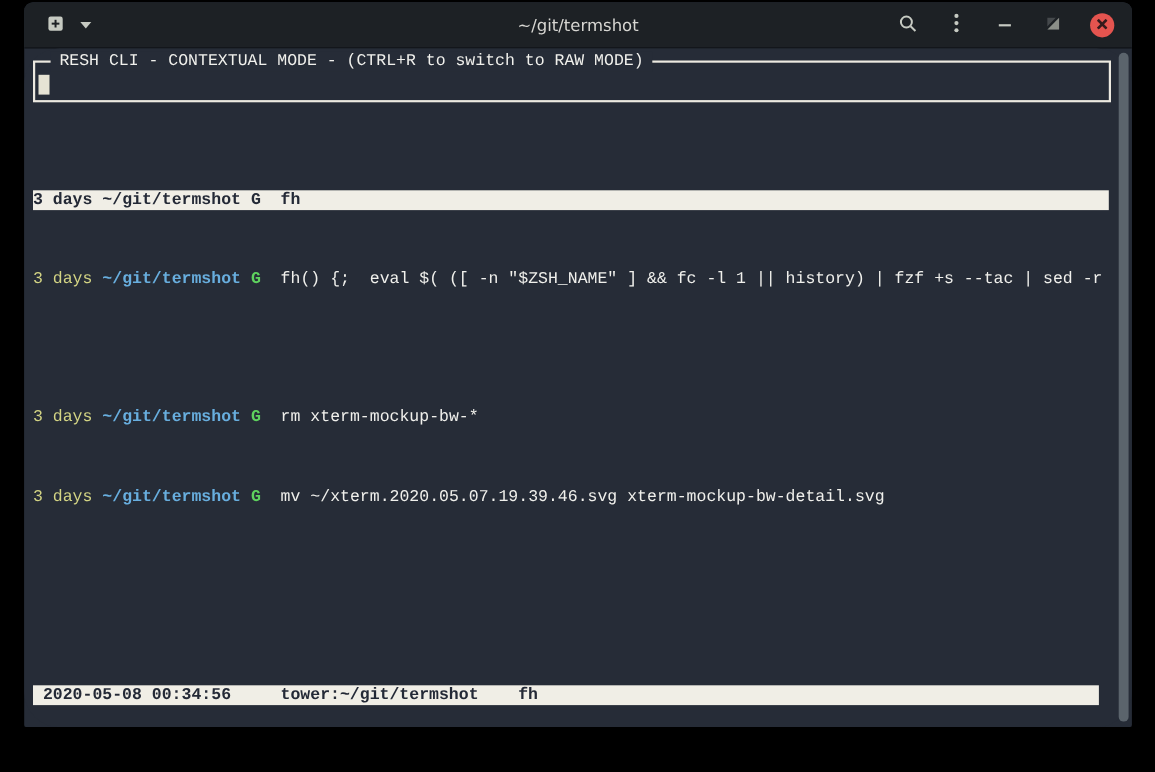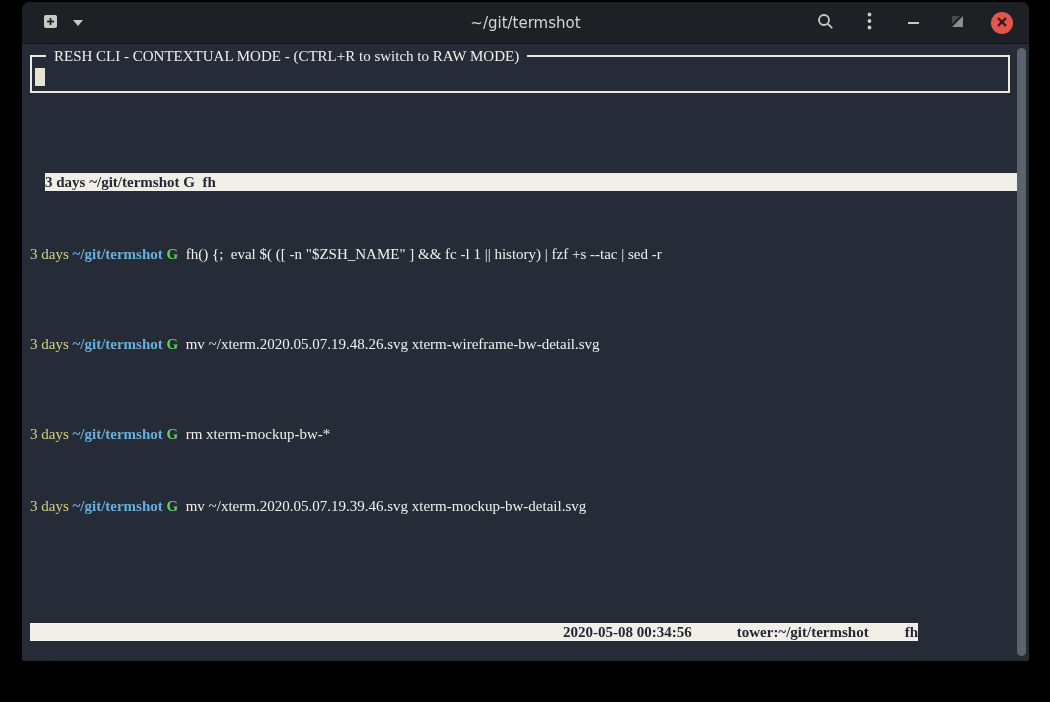--- a/index.html
+++ b/index.html
@@ -48,21 +48,21 @@
   .tb-btn{background:none;border:none;cursor:pointer;display:flex;align-items:center;justify-content:center;width:20px;height:24px;padding:0;}
   .min-bar{width:11px;height:2px;background:var(--icon-grey);}
   .close-btn{
     width:22px;height:22px;border-radius:50%;background:var(--close-red);
     border:none;cursor:pointer;display:flex;align-items:center;justify-content:center;padding:0;
   }
   .caret-down{width:0;height:0;border-left:5px solid transparent;border-right:5px solid transparent;border-top:6px solid var(--icon-grey);}
   
   .terminal{
     position:relative;height:617px;background:var(--term-bg);
-    font-family:Liberation Serif, serif;
+    font-family:Liberation Mono, monospace;
     font-size:15px;line-height:18px;color:var(--term-fg);
     white-space:pre;
     border-radius:32px;
   }
   .search-panel{
     position:absolute;left:8px;top:11px;width:980px;height:38px;
     border:2px solid var(--box-border);
   }
   .panel-title{
     position:absolute;left:14px;top:-10px;height:18px;
@@ -75,25 +75,25 @@
   .table-header{
     position:absolute;left:8px;top:57px;width:978px;height:18px;
     border-bottom:2px solid #d9d8d0;color:var(--term-fg);
   }
   .history-list{position:absolute;left:8px;top:75px;width:978px;}
   .row{height:18px;overflow:hidden;width:978px;}
   .c-time{color:var(--accent-yellow);}
   .c-host{color:var(--accent-cyan);font-weight:bold;}
   .c-flags{color:var(--accent-green);font-weight:bold;}
   .c-cmd{color:var(--term-fg);}
-  .row.selected{background:var(--hl-bg);font-weight:bold;margin-left:15px;}
+  .row.selected{background:var(--hl-bg);font-weight:bold;}
   .row.selected .c-time,.row.selected .c-host,.row.selected .c-flags,.row.selected .c-cmd{color:var(--hl-fg);}
   .status-bar{
-    position:absolute;left:8px;top:579px;width:888px;height:18px;
-    background:var(--hl-bg);color:var(--hl-fg);font-weight:bold;text-align:right;
+    position:absolute;left:8px;top:579px;width:969px;height:18px;
+    background:var(--hl-bg);color:var(--hl-fg);font-weight:bold;
   }
   .st-datetime{margin-left:9px;}
   .st-hostdir{margin-left:45px;}
   .st-cmd{margin-left:36px;}
   .help-line{
     position:absolute;left:8px;top:597px;width:978px;height:18px;color:var(--term-fg);
   }
   .scrollbar{
     position:absolute;right:3px;top:4px;width:9px;height:608px;
     background:var(--scrollbar);border-radius:5px;cursor:pointer;
@@ -171,21 +171,20 @@
     </div>
 
 
     <div class="history-list">
 
   <div class="row selected"><span class="c-time">3 days</span><span> </span><span class="c-host">~/git/termshot</span><span> </span><span class="c-flags">G</span><span>  </span><span class="c-cmd">fh</span></div>
 
   <div class="row"><span class="c-time">3 days</span><span> </span><span class="c-host">~/git/termshot</span><span> </span><span class="c-flags">G</span><span>  </span><span class="c-cmd">fh() {;  eval $( ([ -n "$ZSH_NAME" ] &amp;&amp; fc -l 1 || history) | fzf +s --tac | sed -r</span></div>
 
 
-  <div class="row"><span class="c-time">3 days</span><span> </span><span class="c-host">~/git/termshot</span><span> </span><span class="c-flags">G</span><span>  </span><span class="c-cmd">mv ~/xterm.2020.05.07.19.48.26.svg xterm-wireframe-bw-detail.svg</span></div>
 
 
   <div class="row"><span class="c-time">3 days</span><span> </span><span class="c-host">~/git/termshot</span><span> </span><span class="c-flags">G</span><span>  </span><span class="c-cmd">rm xterm-mockup-bw-*</span></div>
 
   <div class="row"><span class="c-time">3 days</span><span> </span><span class="c-host">~/git/termshot</span><span> </span><span class="c-flags">G</span><span>  </span><span class="c-cmd">mv ~/xterm.2020.05.07.19.39.46.svg xterm-mockup-bw-detail.svg</span></div>
 
   
 
   
 

